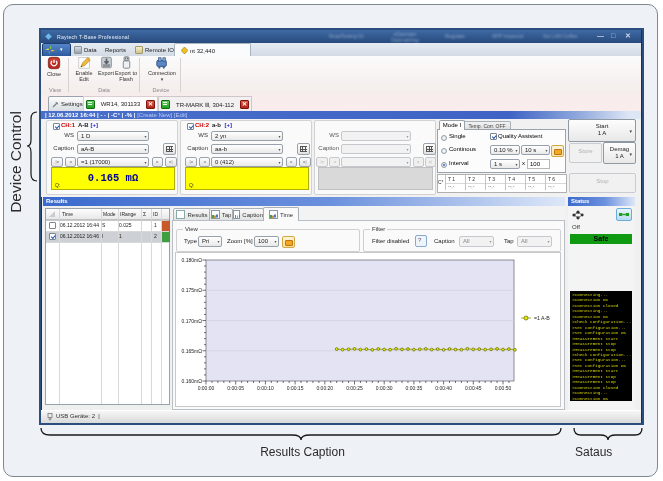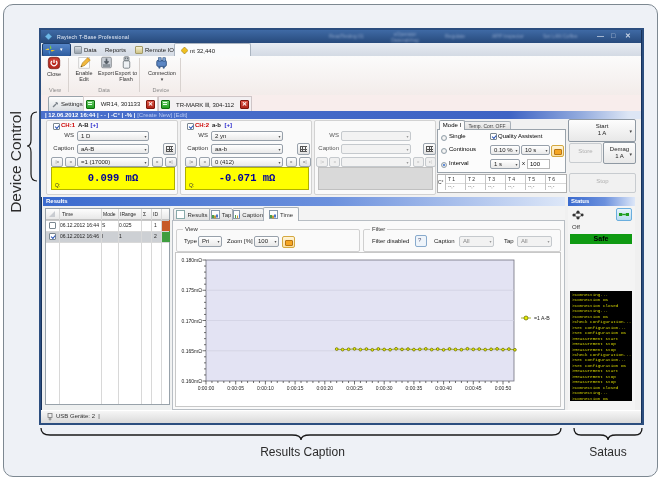--- a/index.html
+++ b/index.html
@@ -206,21 +206,21 @@
     <div class="gridbtn" style="left:116px;top:22px;"></div>
     <div class="nbtn" style="left:4px;top:36px;width:10px;height:8px;">|◂</div>
     <div class="nbtn" style="left:18px;top:36px;width:9px;height:8px;">◂</div>
     <div class="dd" style="left:30px;top:36px;width:70px;height:8px;">
         <span class="t">=1 (17000)</span>
         <span class="a">▾</span>
       </div>
     <div class="nbtn" style="left:105px;top:36px;width:9px;height:8px;">▸</div>
     <div class="nbtn" style="left:118px;top:36px;width:10px;height:8px;">▸|</div>
     <div class="yellow" style="left:4px;top:45.5px;width:122px;height:21px;">
-        <div class="v">0.099 mΩ</div>
+        <div class="v">0.165 mΩ</div>
         <div class="q">Q:</div>
       </div>
   </div>
 
   <div class="panel" style="left:180px;top:120px;width:130px;height:73px;">
     <div class="cb chk" style="left:6px;top:2px;"></div>
     <span class="abs" style="left:14px;top:1px;font-size:6px;font-weight:bold;color:#cc0000;">CH:2</span>
     <span class="abs" style="left:31px;top:1px;font-size:6px;font-weight:bold;color:#222;">a-b</span>
     <span class="abs" style="left:43.5px;top:1px;font-size:6px;font-weight:bold;color:#2222cc;">[+]</span>
     <span class="lbl" style="left:10px;top:11px;width:17px;">WS</span>
@@ -236,21 +236,20 @@
     <div class="gridbtn" style="left:116px;top:22px;"></div>
     <div class="nbtn" style="left:4px;top:36px;width:10px;height:8px;">|◂</div>
     <div class="nbtn" style="left:18px;top:36px;width:9px;height:8px;">◂</div>
     <div class="dd" style="left:30px;top:36px;width:70px;height:8px;">
         <span class="t">0 (412)</span>
         <span class="a">▾</span>
       </div>
     <div class="nbtn" style="left:105px;top:36px;width:9px;height:8px;">▸</div>
     <div class="nbtn" style="left:118px;top:36px;width:10px;height:8px;">▸|</div>
     <div class="yellow" style="left:4px;top:45.5px;width:122px;height:21px;">
-        <div class="v">-0.071 mΩ</div>
         <div class="q">Q:</div>
       </div>
   </div>
 
   <div class="panel" style="left:314px;top:120px;width:120px;height:73px;">
     <span class="lbl" style="left:7px;top:11px;width:17px;color:#555;">WS</span>
     <div class="dd dis" style="left:26px;top:10px;width:68px;height:8px;">
         <span class="a" style="color:#999;">▾</span>
       </div>
     <span class="lbl" style="left:1px;top:24px;width:23px;color:#555;">Caption</span>
@@ -609,15 +608,15 @@
   <svg class="abs" style="left:26px;top:111px;" width="12" height="71" viewBox="0 0 12 71">
     <path d="M11 1 Q5 1 5 8 L5 29 Q5 35 1 35 Q5 35 5 41 L5 63 Q5 70 11 70" fill="none" stroke="#1a1a1a" stroke-width="1.2"></path>
   </svg>
   <svg class="abs" style="left:40px;top:427px;" width="522" height="14" viewBox="0 0 522 14">
     <path d="M1 1 Q1 8 10 8 L252 8 Q261 8 261 13 Q261 8 270 8 L512 8 Q521 8 521 1" fill="none" stroke="#1a1a1a" stroke-width="1.3"></path>
   </svg>
   <div class="ann" style="left:240px;top:445px;width:125px;text-align:center;">Results Caption</div>
   <svg class="abs" style="left:573px;top:427px;" width="70" height="14" viewBox="0 0 70 14">
     <path d="M1 1 Q1 8 8 8 L27 8 Q35 8 35 13 Q35 8 43 8 L62 8 Q69 8 69 1" fill="none" stroke="#1a1a1a" stroke-width="1.3"></path>
   </svg>
-  <div class="ann" style="left:575px;top:445px;width:66px;text-align:center;">Sataus</div>
+  <div class="ann" style="left:575px;top:445px;width:66px;text-align:left;">Sataus</div>
 
 </div>
 
 </body></html>

